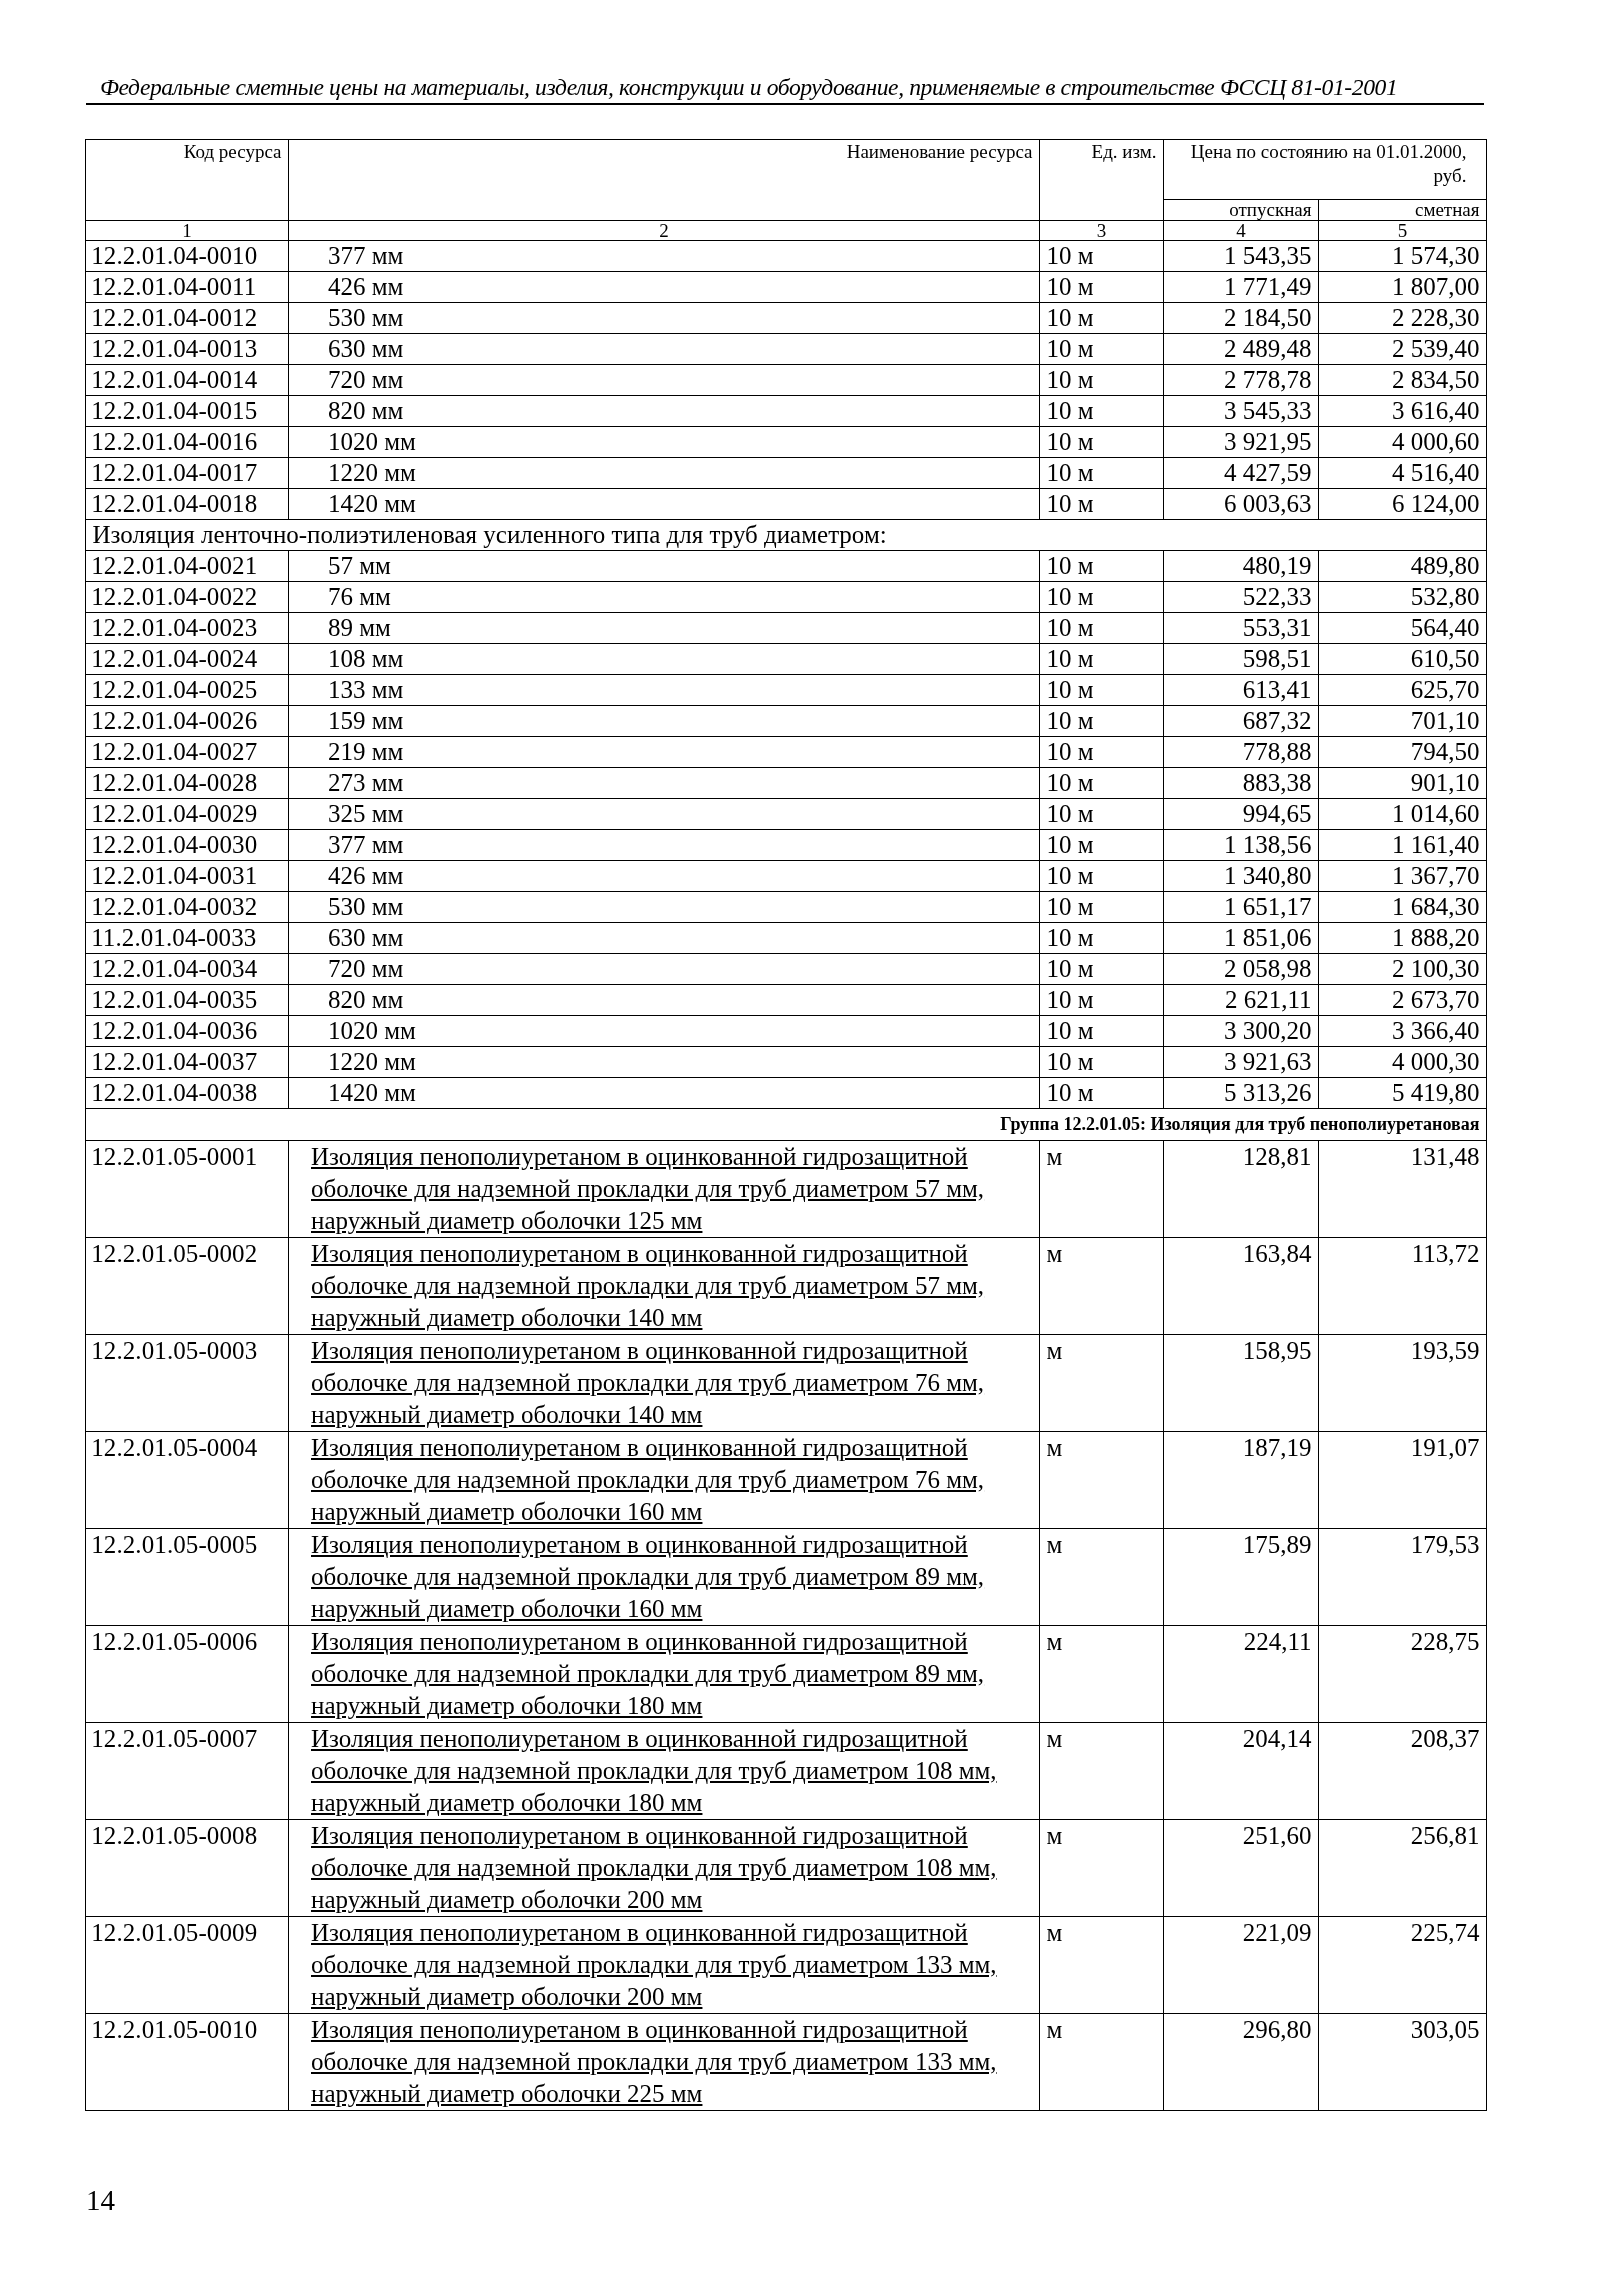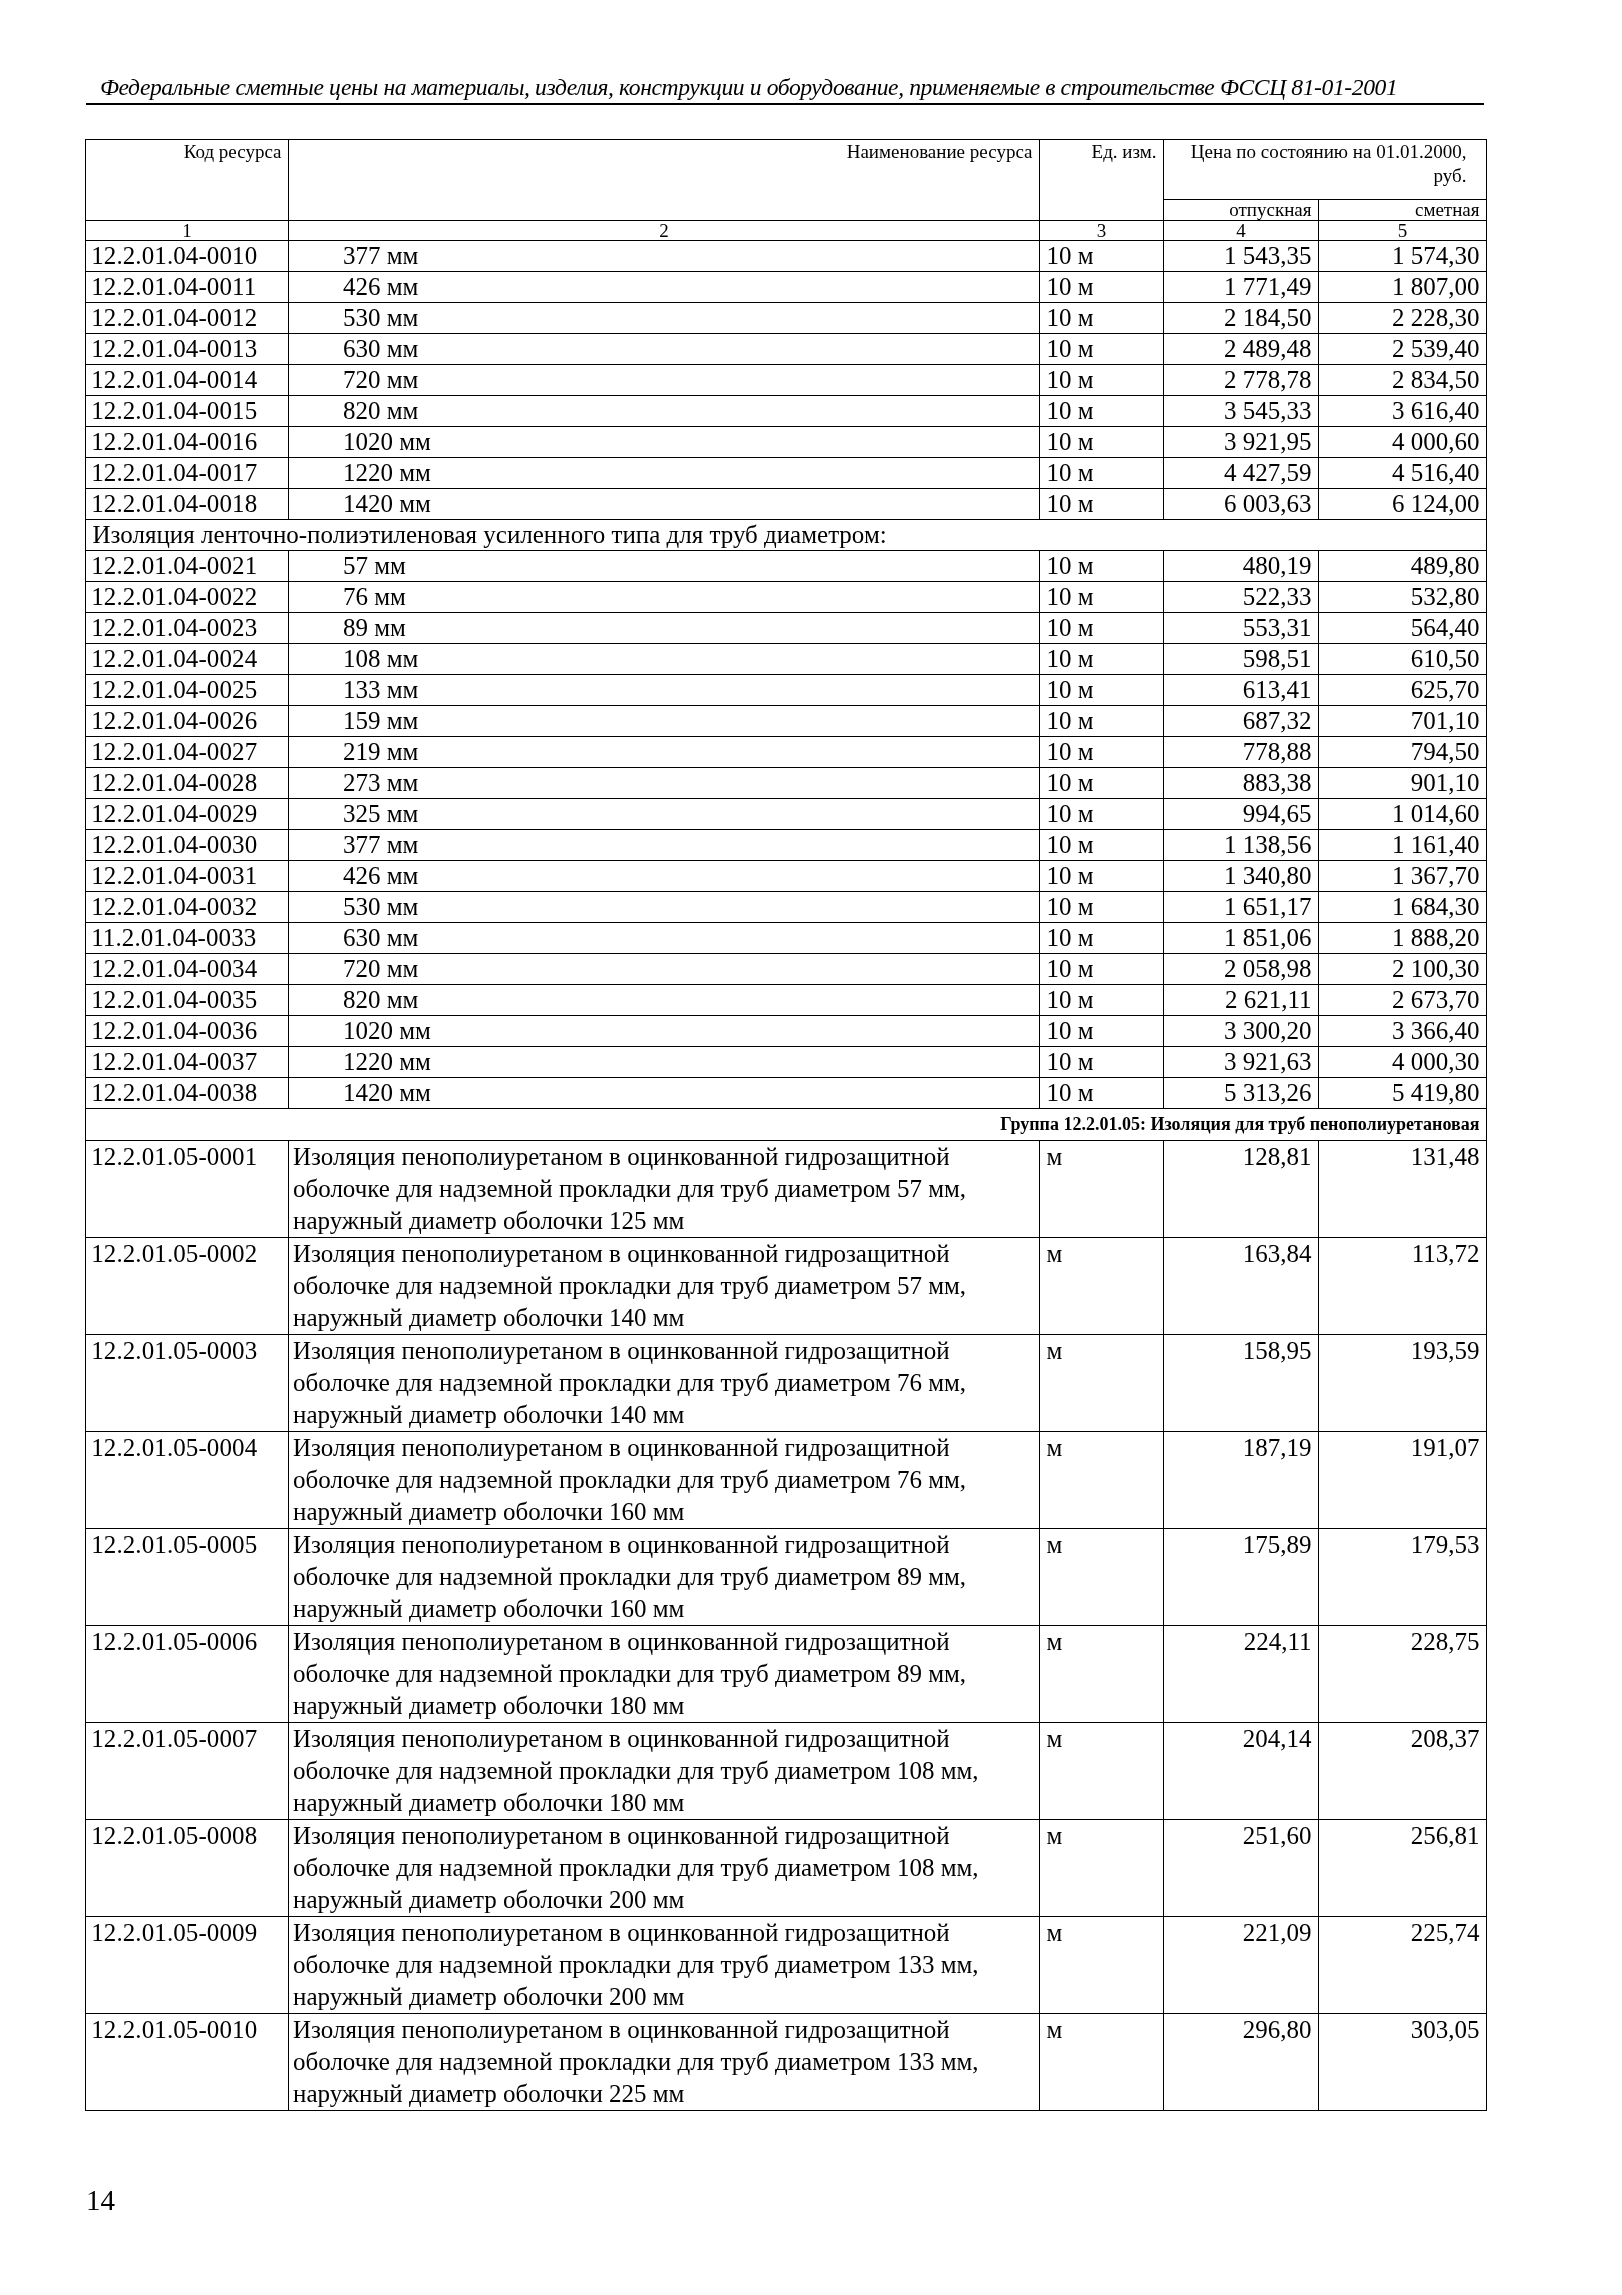--- a/index.html
+++ b/index.html
@@ -11,27 +11,27 @@
   .head-rule { position: absolute; left: 86px; top: 103px; width: 1398px; height: 2px; background: #000; }
   table.price { position: absolute; left: 85px; top: 139px; width: 1400px;
     border-collapse: collapse; table-layout: fixed; }
   table.price td { border: 1.3px solid #000; padding: 0 6.5px; vertical-align: top; }
   .hdr td { font-size: 19px; line-height: 23.6px; text-align: right; vertical-align: middle; }
   .hdr-main td { height: 59px; }
   .hdr-sub td { height: 19.6px; padding: 0; line-height: 19.6px; }
   .colnum td { font-size: 19px; line-height: 19.6px; text-align: center; height: 19.6px; padding: 0; }
   .row td { font-size: 25px; line-height: 30px; height: 30px; }
   .row .code { padding-left: 5.2px; white-space: nowrap; letter-spacing: 0.1px; }
-  .row .name { padding-left: 54px; }
+  .row .name { padding-left: 39px; }
   .row .unit { }
   .row .num { text-align: right; padding-right: 6.5px; }
   .subhead td { font-size: 25px; line-height: 30px; height: 30px; padding-left: 213px; }
   .group td { font-size: 18px; line-height: 31px; height: 31px; font-weight: bold; text-align: right; }
   .ppu td { font-size: 25px; line-height: 32px; padding-top: 0; padding-bottom: 1.3px; }
-  .ppu .name { padding-left: 4px; padding-right: 15.7px; }
+  .ppu .name { padding-left: 22px; padding-right: 15.7px; text-decoration: underline; }
   .page-num { position: absolute; left: 86px; top: 2184px; font-size: 29px; line-height: 33px; }
 </style>
 </head>
 <body>
 
 <div class="running-head">Федеральные сметные цены на материалы, изделия, конструкции и оборудование, применяемые в строительстве ФССЦ 81-01-2001</div>
 <div class="head-rule"></div>
 
 <table class="price">
   <colgroup>

